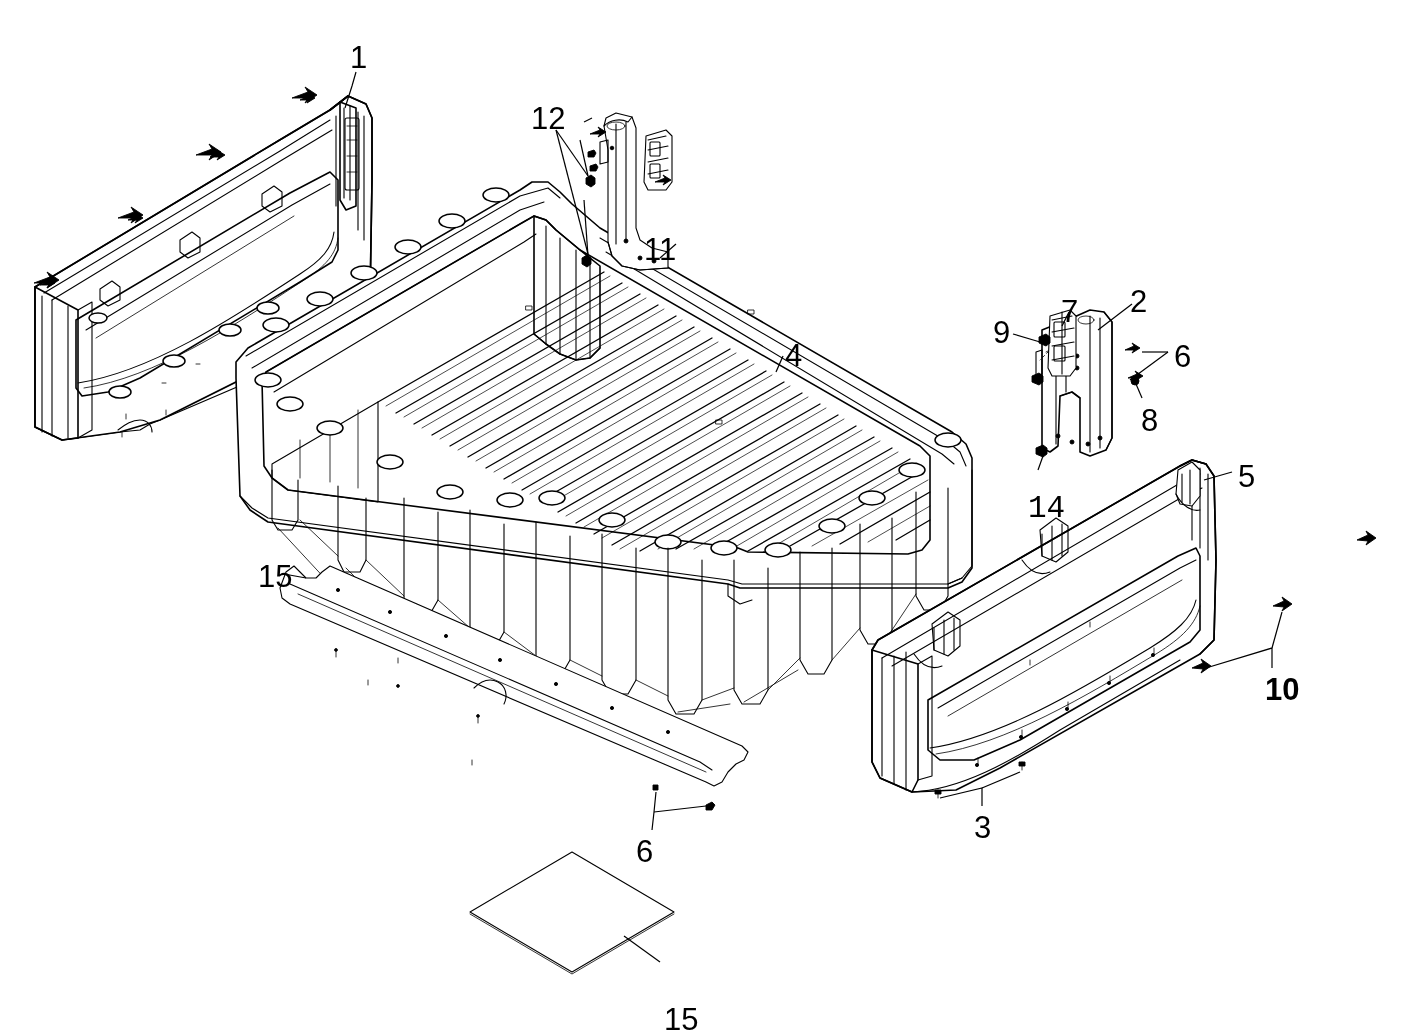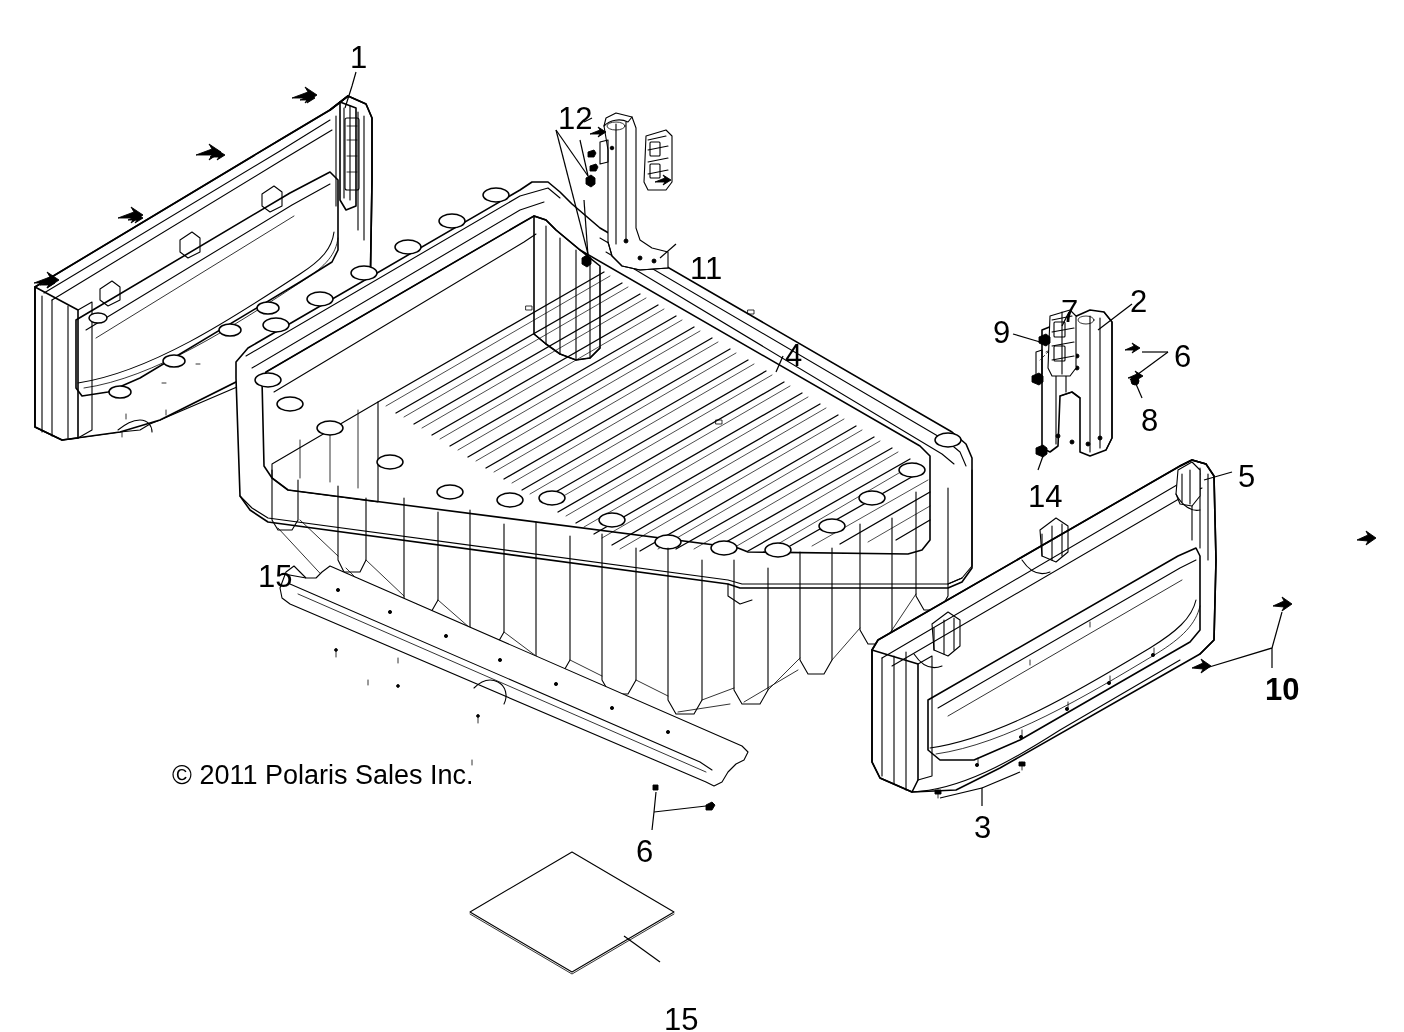--- a/index.html
+++ b/index.html
@@ -482,31 +482,30 @@
 
       <path d="M652 830 L654 812 L656 792"></path>
       <path d="M654 812 L706 806"></path>
 
       <path d="M660 962 L624 936"></path>
     </g>
 
   </svg>
 
   <div class="callout" style="left:350px; top:42px;">1</div>
-  <div class="callout" style="left:531px; top:103px;margin-left:27px;">12</div>
-  <div class="callout" style="left:690px; top:234px;margin-top:19px;">11</div>
+  <div class="callout" style="left:531px; top:103px;">12</div>
+  <div class="callout" style="left:644px; top:234px;">11</div>
   <div class="callout" style="left:1061px; top:296px;">7</div>
   <div class="callout" style="left:1130px; top:286px;">2</div>
   <div class="callout" style="left:993px; top:317px;">9</div>
   <div class="callout" style="left:1174px; top:341px;">6</div>
   <div class="callout" style="left:1141px; top:405px;">8</div>
   <div class="callout" style="left:785px; top:340px;">4</div>
-  <div class="callout" style="left:1028px; top:481px;">14</div>
+  <div class="callout" style="left:1028px; top:493px;font-family:Liberation Mono, monospace;">14</div>
   <div class="callout" style="left:1238px; top:461px;">5</div>
   <div class="callout" style="left:258px; top:561px;">15</div>
   <div class="callout" style="left:1265px; top:674px;font-weight:bold;">10</div>
   <div class="callout" style="left:974px; top:812px;">3</div>
   <div class="callout" style="left:636px; top:836px;">6</div>
   <div class="callout" style="left:664px; top:968px;margin-top:36px;">15</div>
 
-  <div id="copyright">© 2011 Polaris Sales Inc.</div>
 
 </div>
 
 </body></html>

